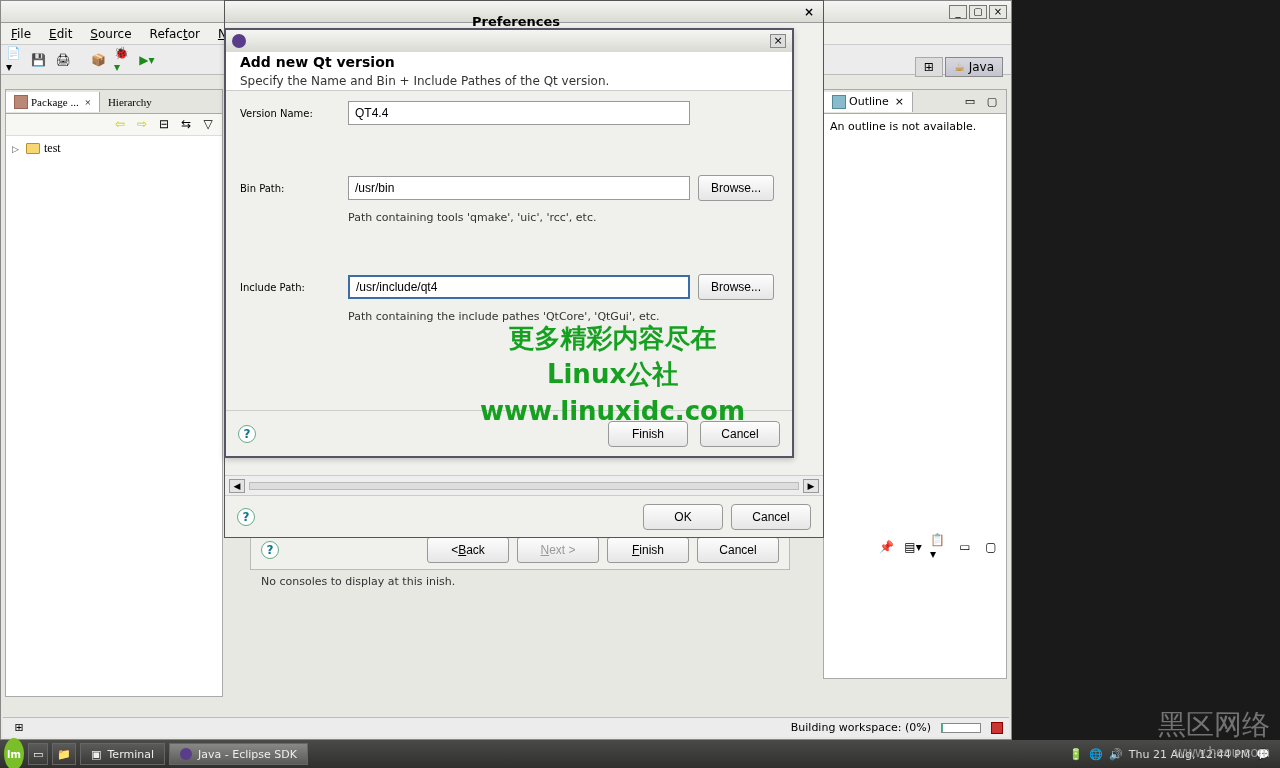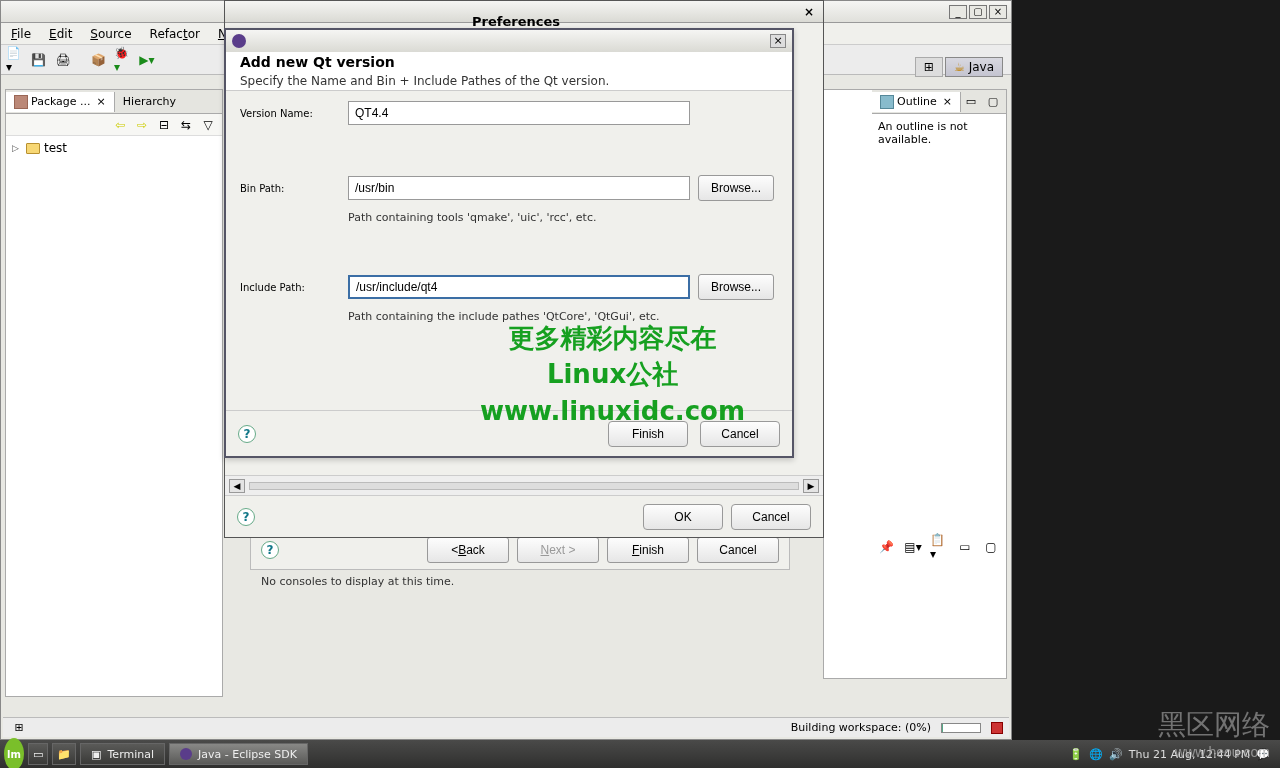--- a/index.html
+++ b/index.html
@@ -12,31 +12,31 @@
 .win-btn { width: 18px; height: 14px; border: 1px solid #777; background: #e8e8e3; text-align: center; line-height: 12px; font-size: 10px; cursor: pointer; }
 .menubar { height: 22px; background: #f0f0ec; border-bottom: 1px solid #ccc; display: flex; align-items: center; padding: 0 4px; gap: 6px; }
 .menubar span { padding: 2px 6px; cursor: pointer; }
 .toolbar { height: 30px; background: #ececec; border-bottom: 1px solid #bbb; display: flex; align-items: center; padding: 0 4px; gap: 4px; }
 .tb-icon { width: 20px; height: 20px; border: 1px solid transparent; display: inline-flex; align-items: center; justify-content: center; }
 .perspective-bar { position: absolute; right: 8px; top: 54px; display: flex; gap: 2px; align-items: center; height: 24px; }
 .persp-item { padding: 2px 8px; border: 1px solid #aaa; background: #ddd; display: flex; align-items: center; gap: 4px; }
 .persp-item.active { background: linear-gradient(#d8d8e0, #c4c4d0); border: 1px solid #888; }
 
 .main-area { position: absolute; left: 4px; top: 88px; right: 4px; bottom: 42px; display: flex; }
-.package-explorer { width: 218px; border: 1px solid #aaa; background: #fff; display: flex; flex-direction: column; }
+.package-explorer { width: 218px; border: 1px solid #aaa; background: #fff; display: flex; flex-direction: column; font-family: Liberation Serif, serif; }
 .view-tabs { height: 24px; background: #e5e5e0; display: flex; align-items: center; font-size: 11px; border-bottom: 1px solid #aaa; }
 .view-tab { padding: 3px 8px; display: flex; align-items: center; gap: 3px; }
 .view-tab.active { background: #fff; border-right: 1px solid #aaa; }
 .view-toolbar { height: 22px; background: #f7f7f4; border-bottom: 1px solid #ddd; display: flex; gap: 2px; align-items: center; padding: 0 4px; justify-content: flex-end; }
 .tree { padding: 4px; flex: 1; }
 .tree-item { display: flex; align-items: center; gap: 4px; padding: 1px 2px; }
 .tree-arrow { font-size: 9px; color: #555; width: 10px; }
 .folder-ico { width: 14px; height: 11px; background: #f7d774; border: 1px solid #b89030; border-radius: 1px; display:inline-block; }
 
-.outline-view { position: absolute; right: 4px; top: 88px; width: 184px; height: 590px; border: 1px solid #aaa; background: #fff; padding-left: 48px; }
+.outline-view { position: absolute; right: 4px; top: 88px; width: 184px; height: 590px; border: 1px solid #aaa; background: #fff; }
 .outline-content { padding: 6px; font-size: 11px; }
 
 .status-bar { position: absolute; left: 2px; right: 2px; bottom: 2px; height: 20px; background: #ececec; border-top: 1px solid #bbb; display: flex; align-items: center; padding: 0 6px; font-size: 11px; }
 .status-right { margin-left: auto; display: flex; align-items: center; gap: 10px; }
 .stop-btn { width: 12px; height: 12px; background: #c33; border: 1px solid #800; }
 
 
 .prefs-dialog { position: absolute; left: 224px; top: 0; width: 600px; height: 538px; background: #f0f0ec; border: 1px solid #555; z-index: 10; }
 .prefs-titlebar { height: 22px; background: linear-gradient(#f5f5f3, #dadad4); display: flex; align-items: center; padding: 0 6px; border-bottom: 1px solid #999; }
 .prefs-title { flex: 1; text-align: center; font-weight: 600; font-size: 13px; margin-top: 19px; }
@@ -165,21 +165,21 @@
         <span style="margin-left:3px">×</span>
       </div>
       <div style="margin-left:auto;display:flex;gap:2px;padding-right:4px">
         <span class="tb-icon">▭</span>
         <span class="tb-icon">▢</span>
       </div>
     </div>
     <div class="outline-content">An outline is not available.</div>
   </div>
 
-  <div class="console-line">No consoles to display at this time.</div>
+  <div class="console-line">No consoles to display at this inish.</div>
 
   <div class="toolbar-icons-right">
     <span class="tb-icon">📌</span>
     <span class="tb-icon">▤▾</span>
     <span class="tb-icon">📋▾</span>
     <span class="tb-icon">▭</span>
     <span class="tb-icon">▢</span>
   </div>
 
   <div class="status-bar">

